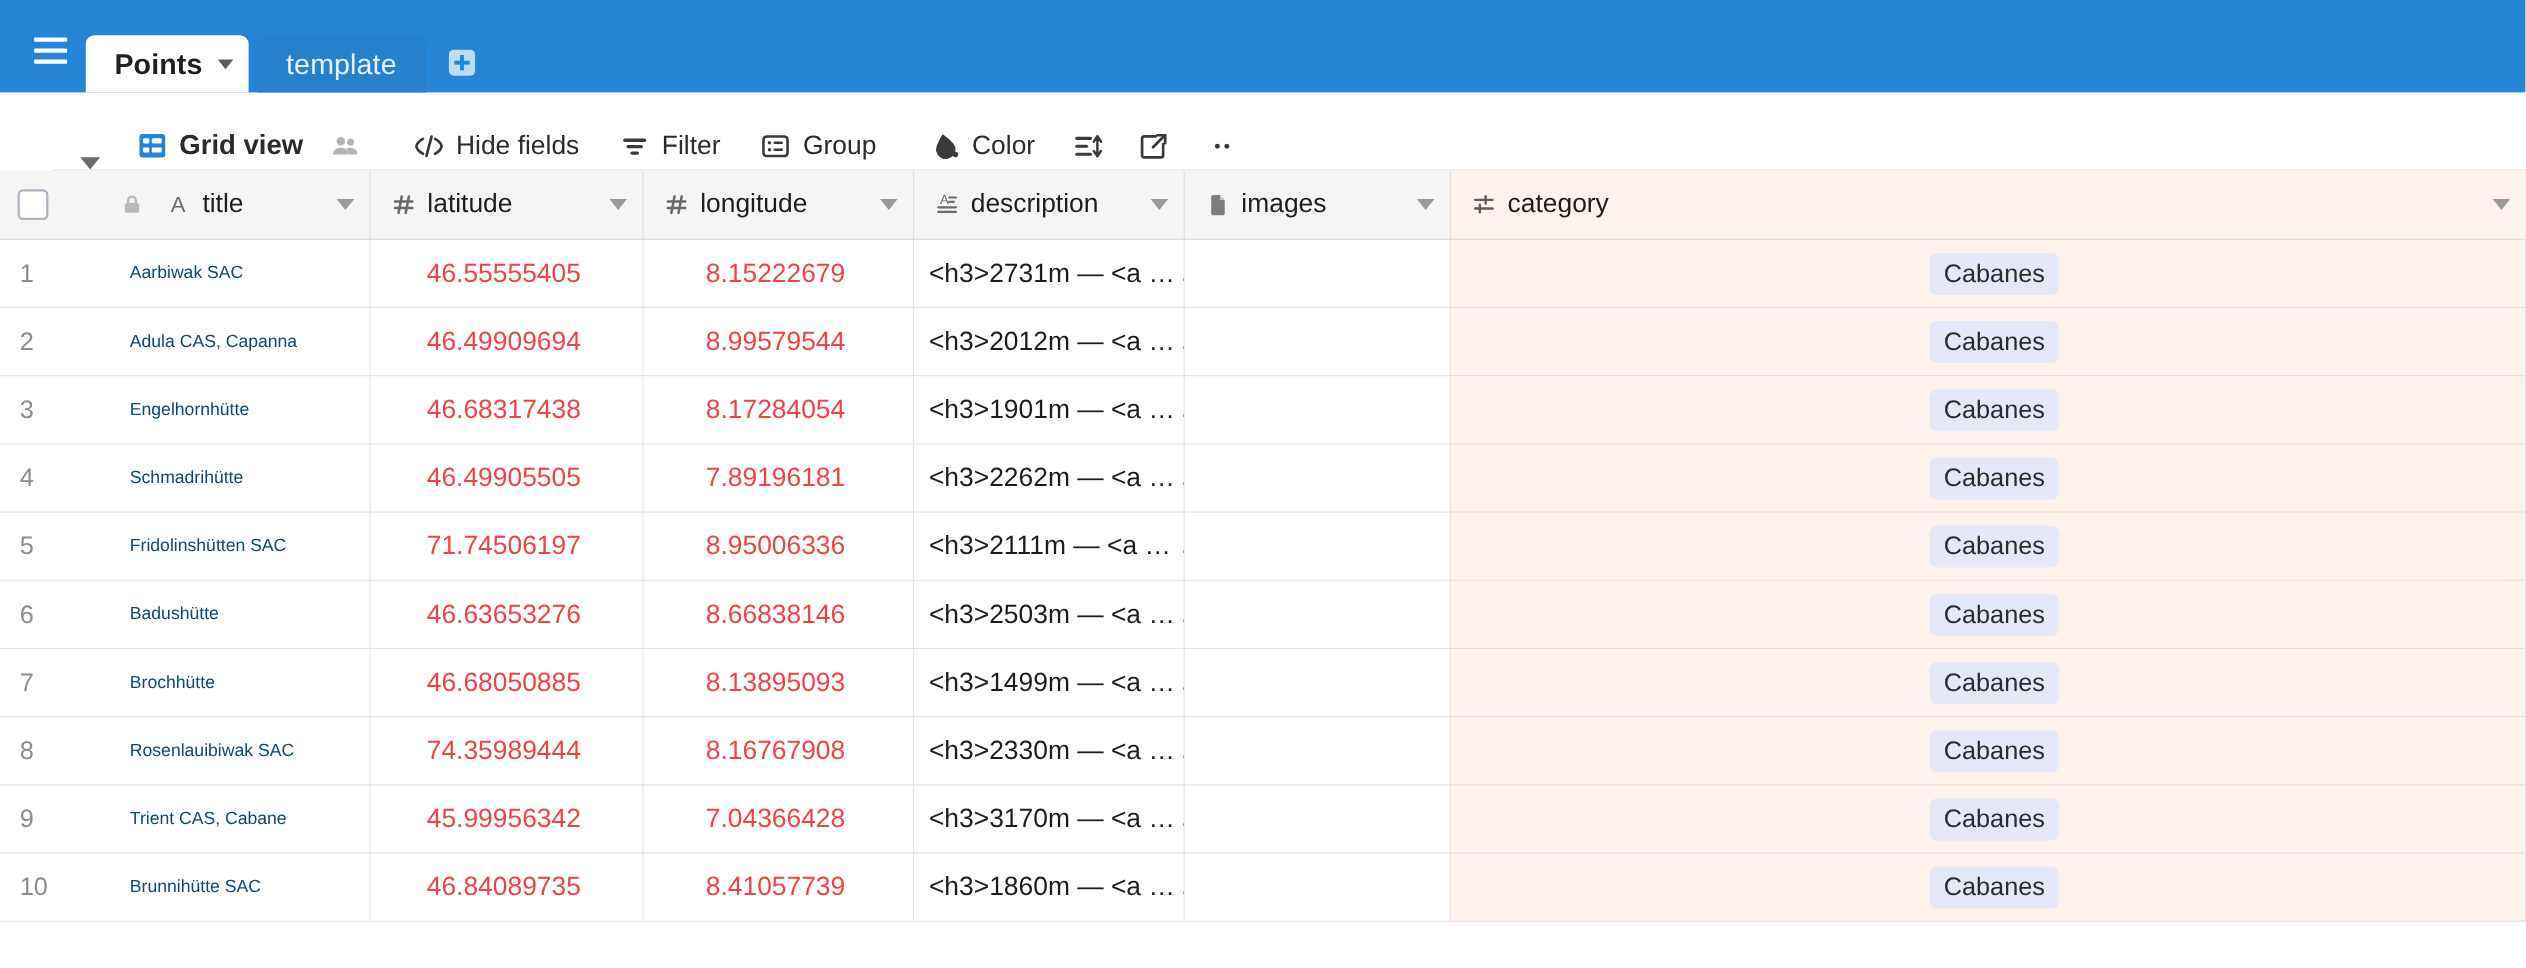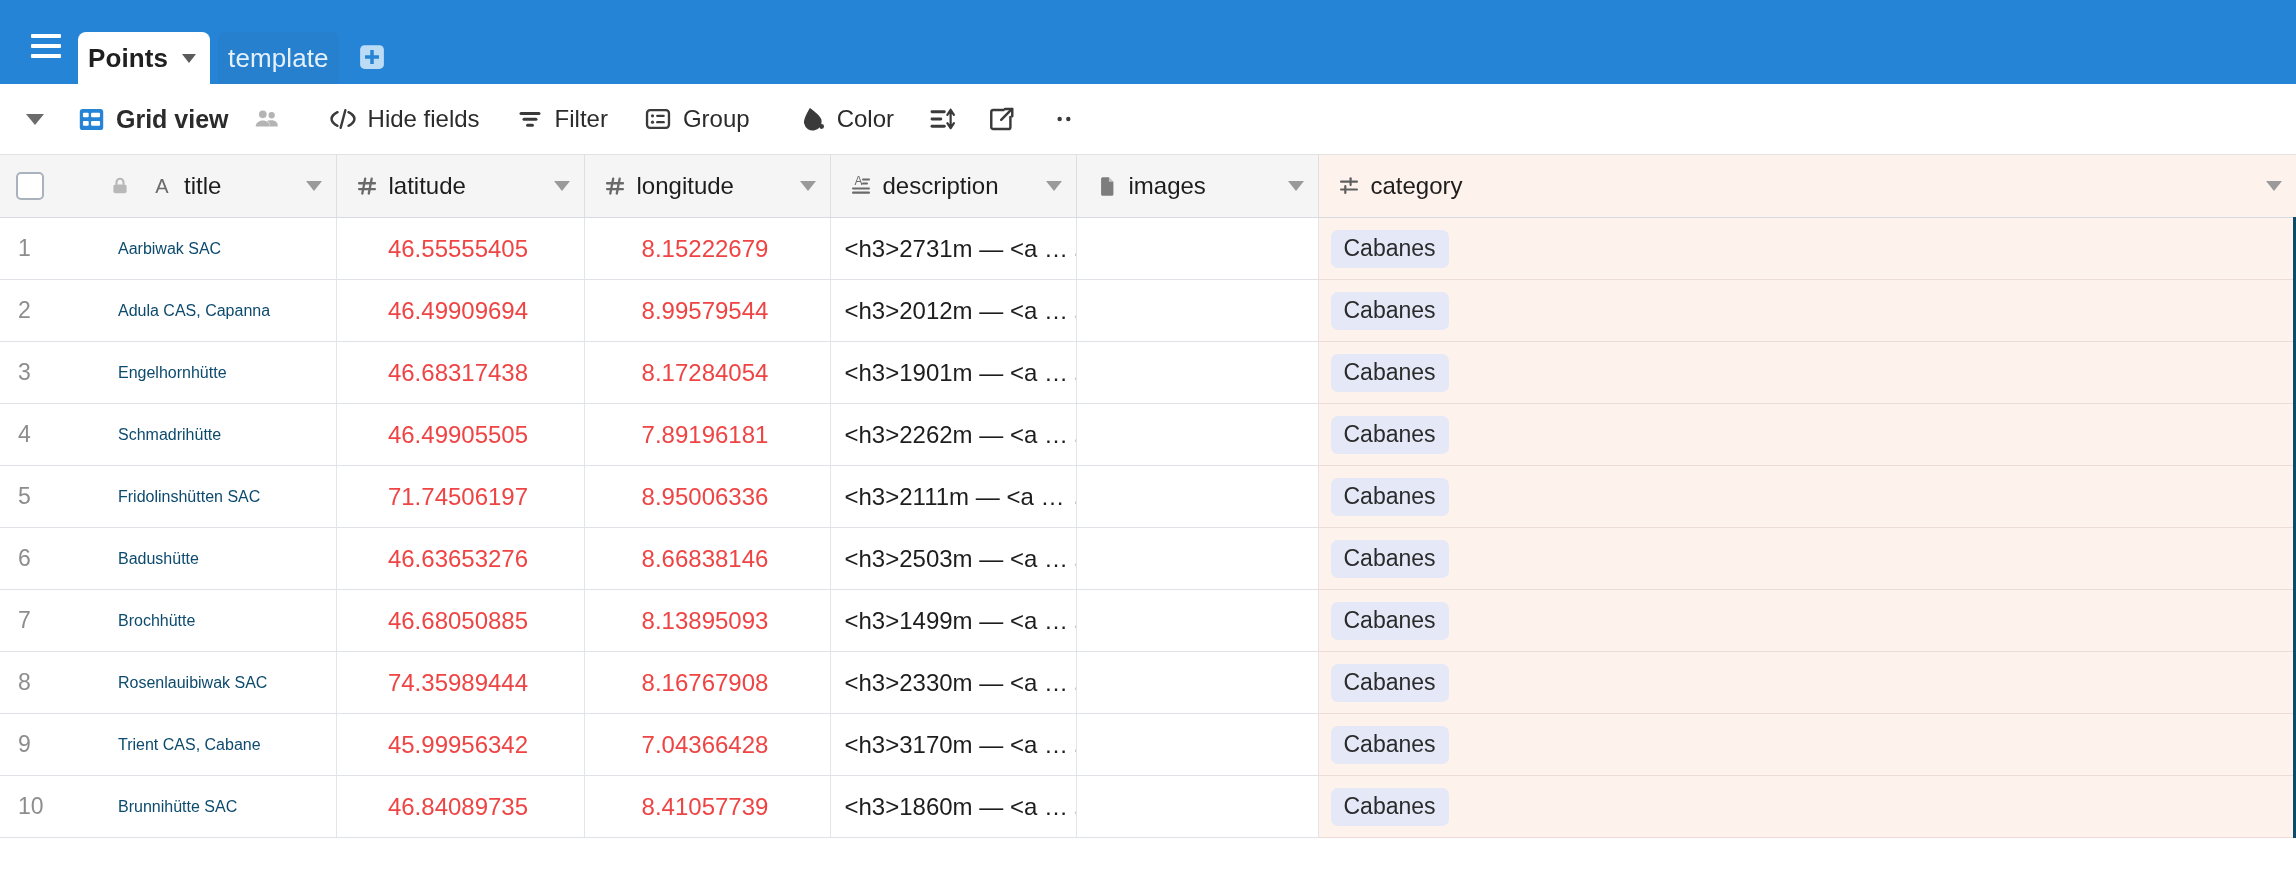--- a/index.html
+++ b/index.html
@@ -52,21 +52,21 @@
   }
   .tabs {
     display: flex;
     align-items: flex-end;
     height: 100%;
   }
   .tab {
     height: 52px;
     display: flex;
     align-items: center;
-    padding: 0 10px;
+    padding: 0 26px;
     margin-right: 8px;
     border-radius: 8px 8px 0 0;
     font-size: 26px;
     color: #e4f0fb;
     background: #2680cd;
     cursor: pointer;
     white-space: nowrap;
     letter-spacing: 0.1px;
   }
   .tab.active {
@@ -95,23 +95,24 @@
   }
   .add-tab svg { display: block; }
 
   
   .toolbar {
     height: 70px;
     flex: 0 0 70px;
     background: #ffffff;
     border-bottom: 1px solid #e2e2e2;
     display: flex;
-    align-items: center;
+    align-items: flex-end;
     padding-left: 26px;
     gap: 0;
+    margin-left: 47px;
   }
   .tb-caret {
     width: 0; height: 0;
     border-left: 9px solid transparent;
     border-right: 9px solid transparent;
     border-top: 11px solid #6b6b6b;
     margin-right: 22px;
     cursor: pointer;
   }
   .tb-item {
@@ -224,21 +225,22 @@
     vertical-align: middle;
     background: #ffffff;
   }
   tbody td.cell-rownum {
     border-right: none;
     border-bottom: 1px solid #dfe2e6;
   }
   tbody td.sorted-col {
     background: #fdf2ec;
     border-bottom: 1px solid #ecdcd4;
-    border-right: 6px solid #0c4a6e;
+    border-right: 1px solid #0c4a6e;
+    text-align: center;
   }
   .rownum {
     font-size: 23px;
     color: #8d8d8d;
     padding-left: 18px;
   }
   .cell-text {
     font-size: 16px;
     color: #0c4a6e;
     padding: 0 16px 0 18px;

